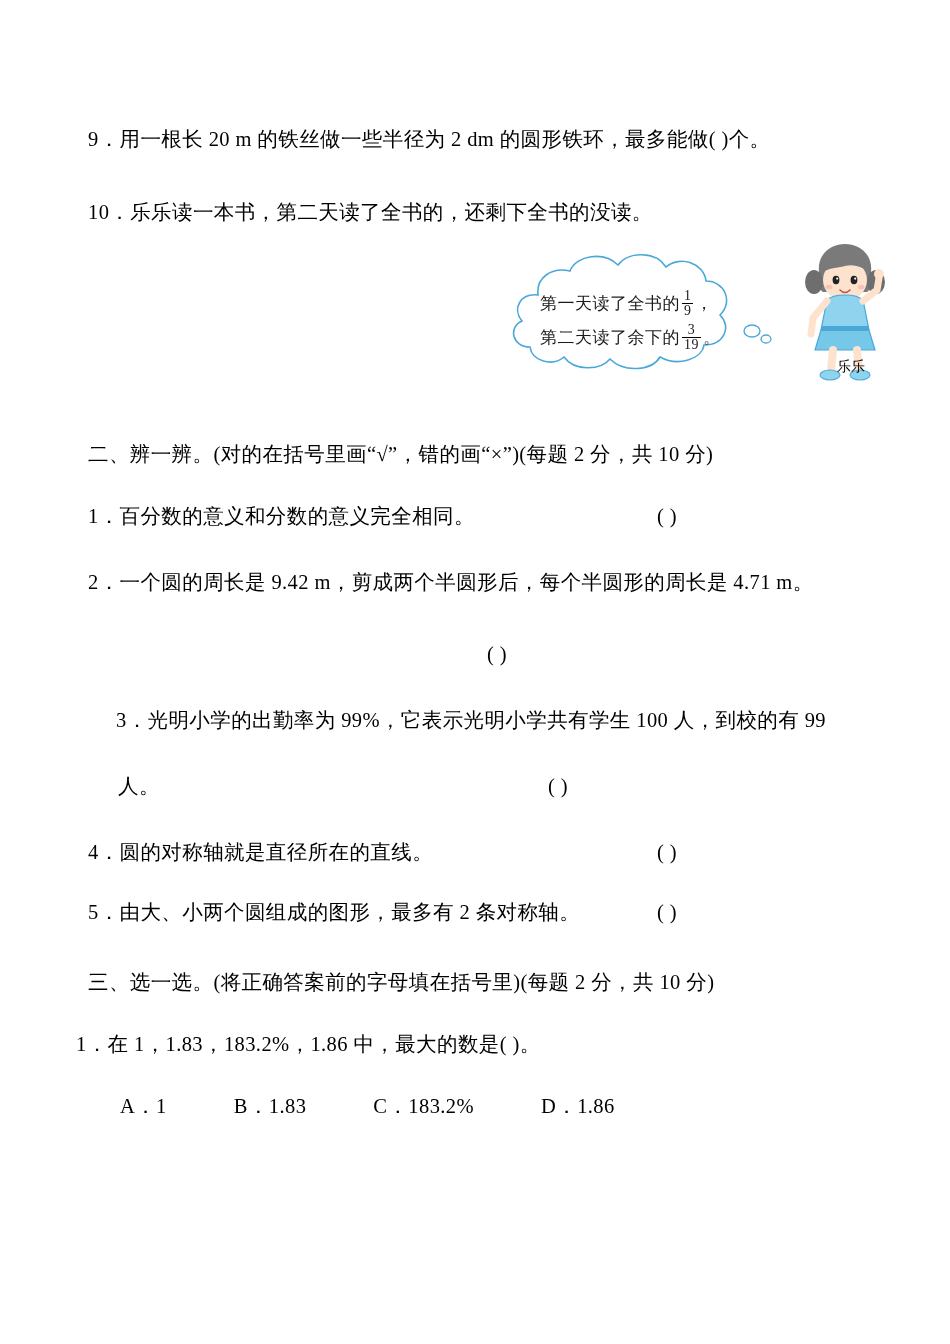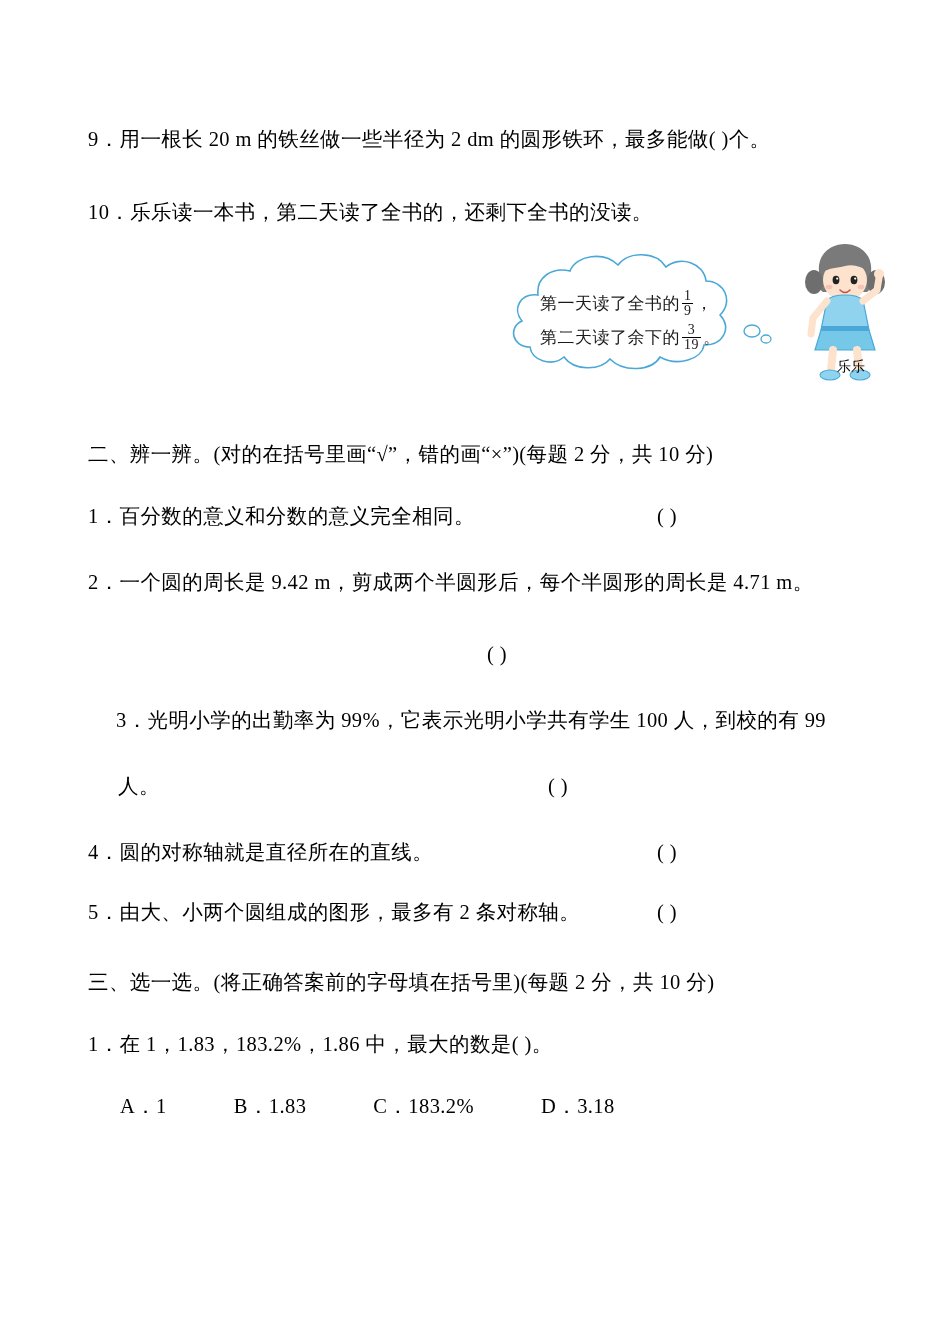--- a/index.html
+++ b/index.html
@@ -178,26 +178,26 @@
   <div class="line" style="left:548px; top:772px;">(      )</div>
 
   <div class="line" style="left:88px; top:838px;"><span>4</span><span>．圆的对称轴就是直径所在的直线。</span></div>
   <div class="line" style="left:657px; top:838px;">(      )</div>
 
   <div class="line" style="left:88px; top:898px;text-align:right;"><span>5</span><span>．由大、小两个圆组成的图形，最多有 2 条对称轴。</span></div>
   <div class="line" style="left:657px; top:898px;">(      )</div>
 
   <div class="line" style="left:88px; top:968px;">三、选一选。(将正确答案前的字母填在括号里)(每题 2 分，共 10 分)</div>
 
-  <div class="line" style="left:88px; top:1030px;text-align:right;"><span>1</span><span>．在 1，1.83，183.2%，1.86 中，最大的数是(        )。</span></div>
+  <div class="line" style="left:76px; top:1030px;text-align:right;"><span>1</span><span>．在 1，1.83，183.2%，1.86 中，最大的数是(        )。</span></div>
 
   <div class="line" style="left:120px; top:1092px;">
     <span><span>A</span><span>．1</span></span>
     <span style="display:inline-block;width:56px"></span>
     <span><span>B</span><span>．1.83</span></span>
     <span style="display:inline-block;width:56px"></span>
     <span><span>C</span><span>．183.2%</span></span>
     <span style="display:inline-block;width:56px"></span>
-    <span><span>D</span><span>．3.18</span></span>
+    <span><span>D</span><span>．1.86</span></span>
   </div>
 
 
 </div>
 
 </body></html>

